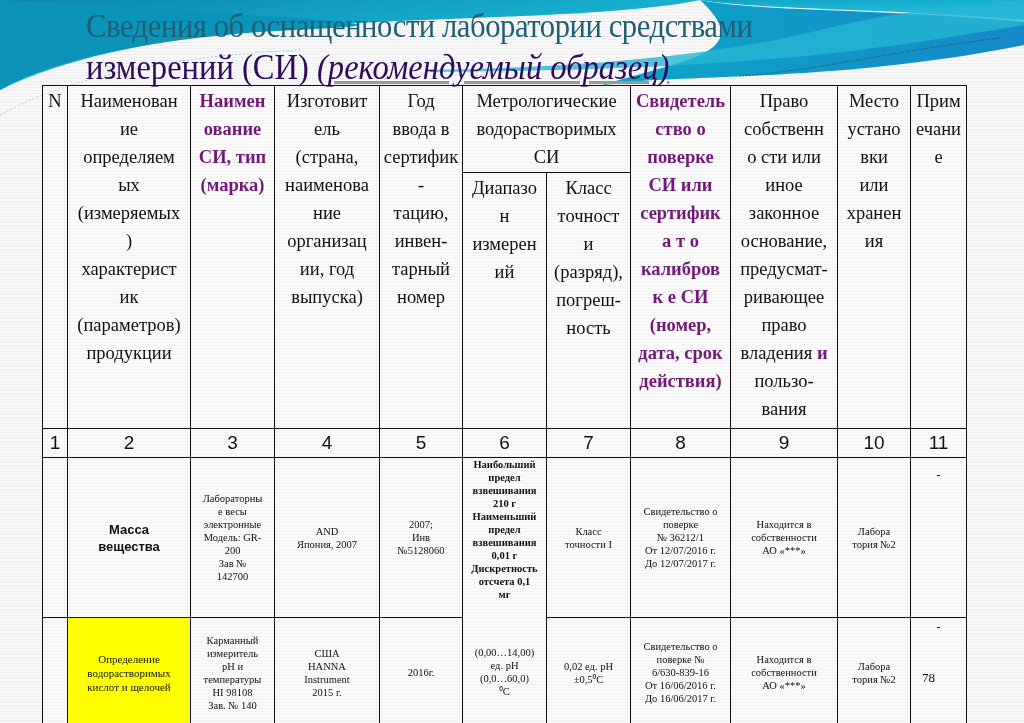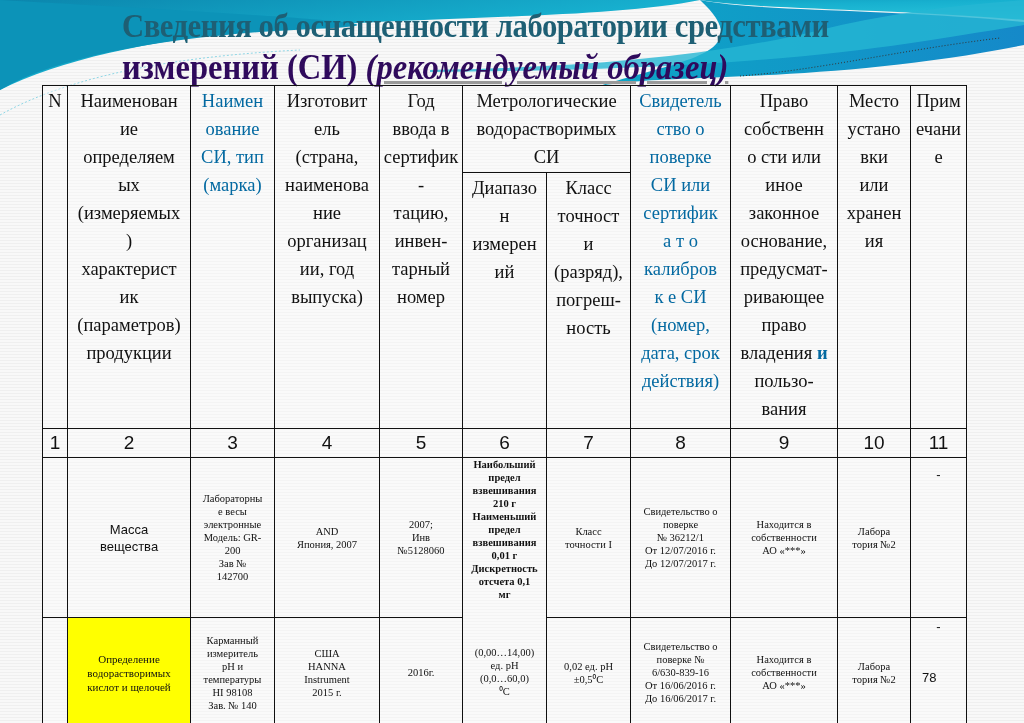--- a/index.html
+++ b/index.html
@@ -7,41 +7,40 @@
   body {
     position: relative;
     background: #f6f6f6;
     background-image: repeating-linear-gradient(0deg, #f8f8f8 0px, #f8f8f8 2px, #efefef 2px, #efefef 3px);
     font-family: "Liberation Serif", serif;
     color: #111;
   }
   .bg-wave { position: absolute; left: 0; top: 0; width: 1024px; height: 140px; z-index: 0; }
   .title {
     position: absolute; left: 86px; top: 4px; z-index: 2;
-    font-family: "Liberation Serif", serif; font-weight: bold;
+    font-family: "Liberation Serif", serif; font-weight: normal;
     line-height: 1;
-    margin-left: 36px;
   }
   .title-line1 { font-size: 33px; color: #1e5f74; letter-spacing: -0.5px; display: block; height: 40px; padding-top: 6px; transform: scaleX(0.93); transform-origin: left; white-space: nowrap; }
   .title-line2 { font-size: 35px; color: #2f0a5c; display: block; margin-top: 6px; transform: scaleX(0.93); transform-origin: left; white-space: nowrap; }
   .title-line2 .italic { font-style: italic; text-decoration: underline; text-decoration-color: #9a9a9a; }
 
   .table-wrap { position: absolute; left: 42px; top: 85px; z-index: 3; }
   table { border-collapse: collapse; background: rgba(255,255,255,0.35); table-layout: fixed; }
   td, th { border: 1.5px solid #111; vertical-align: top; text-align: center; font-weight: normal; }
   .h { font-family: "Liberation Serif", serif; font-size: 18.5px; line-height: 28px; padding: 1px 1px; }
-  .red { color: #0369a1; }
+  .red { color: #701a75; font-weight: bold; }
   .num td { font-family: "Liberation Sans", sans-serif; font-size: 19px; height: 29px; vertical-align: middle; line-height: 26px; }
   .data td { font-family: "Liberation Serif", serif; font-size: 10.5px; line-height: 13px; vertical-align: middle; padding: 0 2px; }
-  .sans { font-family: "Liberation Sans", sans-serif !important; font-size: 13px !important; line-height: 17px !important; }
+  .sans { font-family: "Liberation Sans", sans-serif !important; font-size: 13px !important; line-height: 17px !important; font-weight: bold; }
   .yellow { background: #ffff00; }
   .top { vertical-align: top !important; padding-top: 10px !important; }
   .pre { white-space: pre-line; }
   .dash { font-family: "Liberation Sans", sans-serif; font-size: 13px; display: block; }
-  .slide-num { position: absolute; left: 922px; top: 670px; font-family: Liberation Sans, sans-serif; font-size: 13px; z-index: 4; }
+  .slide-num { position: absolute; left: 922px; top: 670px; font-family: Liberation Serif, serif; font-size: 13px; z-index: 4; }
 </style>
 </head>
 <body>
 
 <svg class="bg-wave" viewBox="0 0 1024 140" preserveAspectRatio="none">
   <defs>
     <linearGradient id="g1" x1="0" y1="0" x2="1" y2="1">
       <stop offset="0" stop-color="#0b86ad"></stop>
       <stop offset="0.5" stop-color="#17b0cf"></stop>
       <stop offset="1" stop-color="#2bc6dc"></stop>

